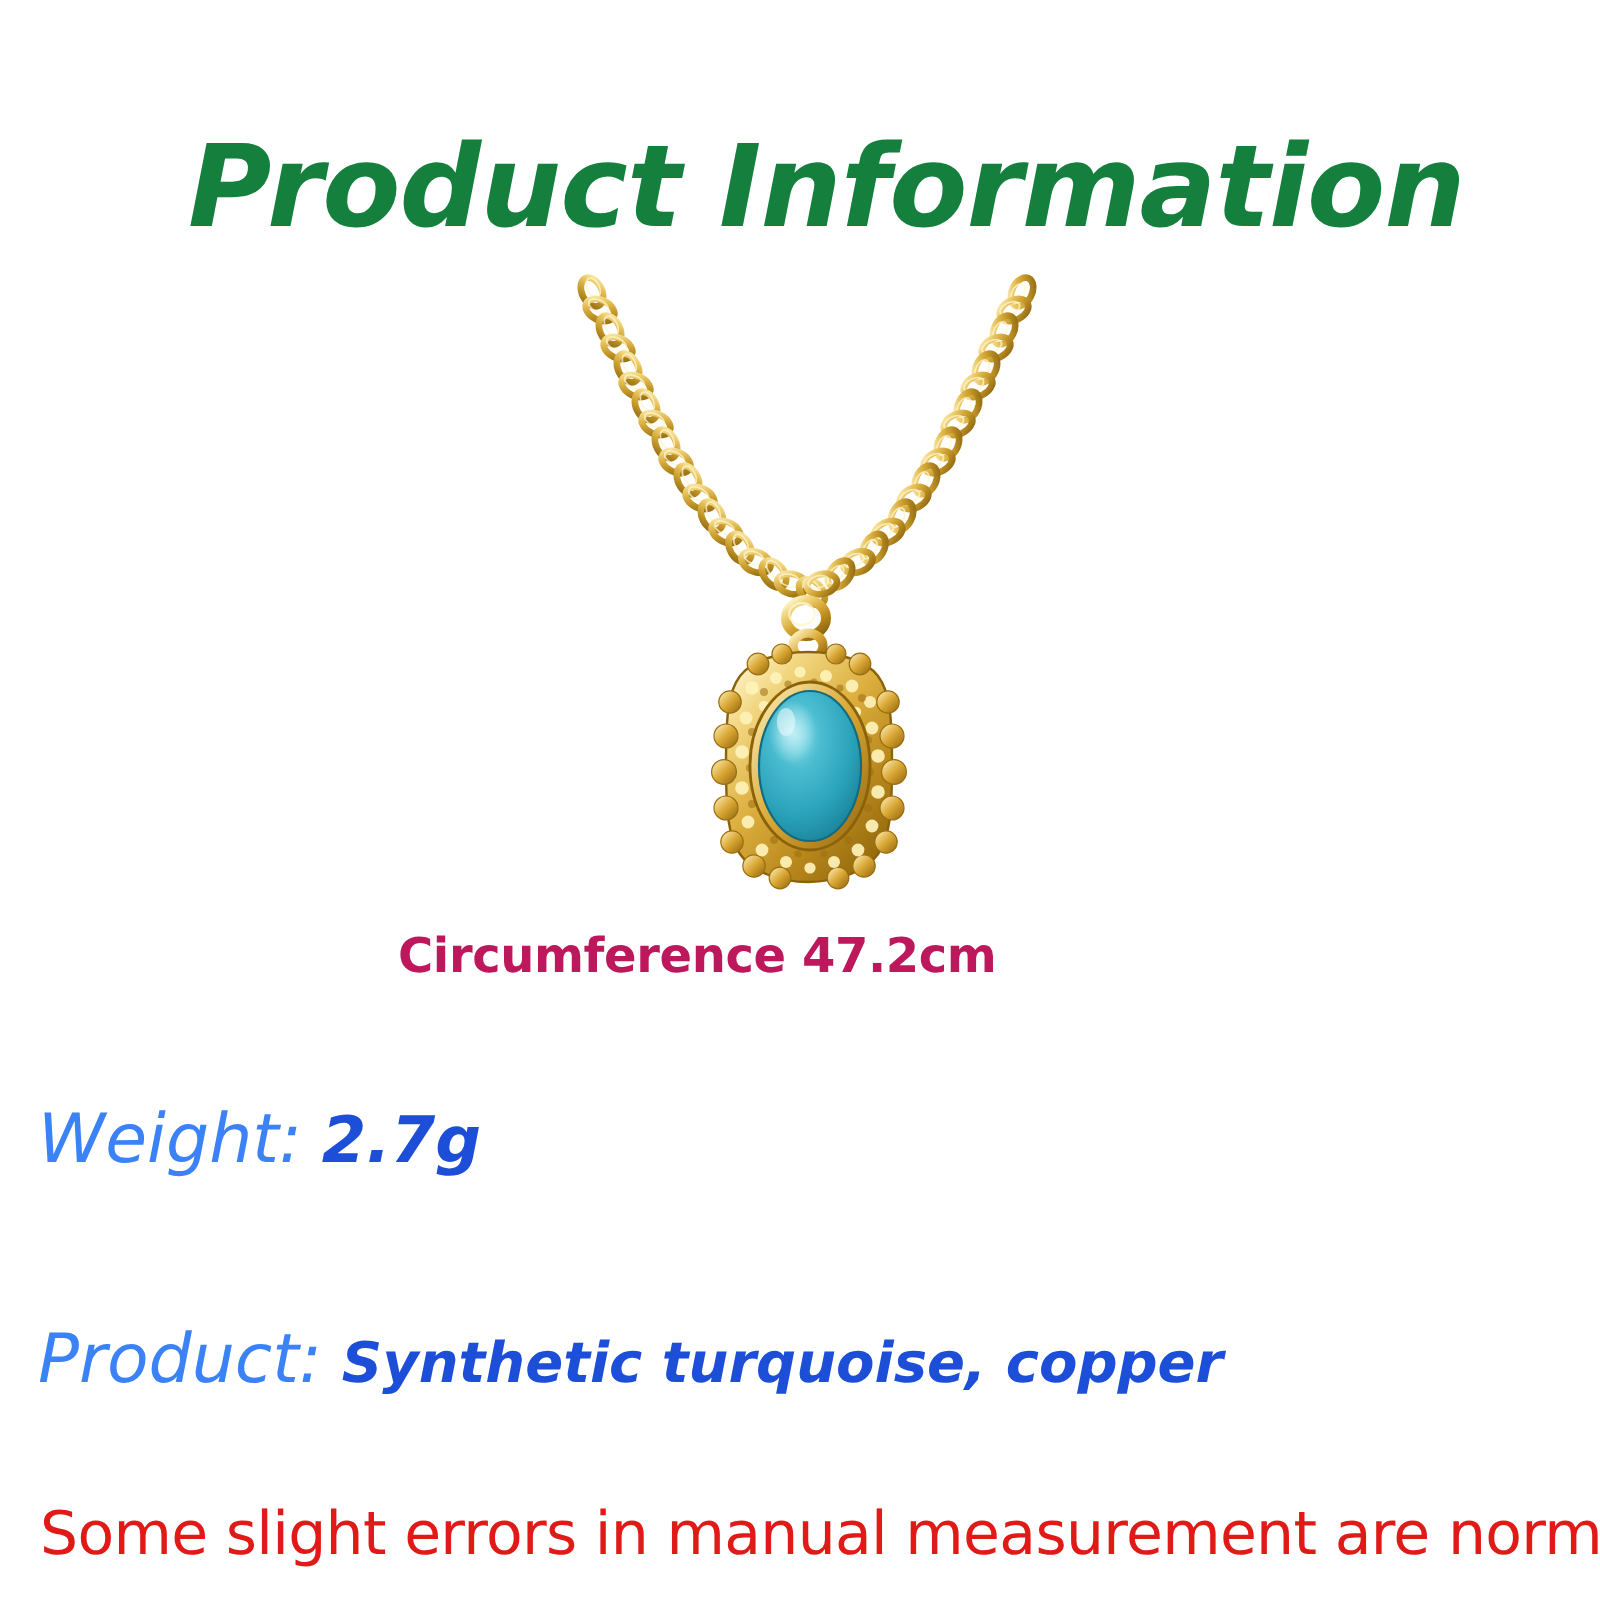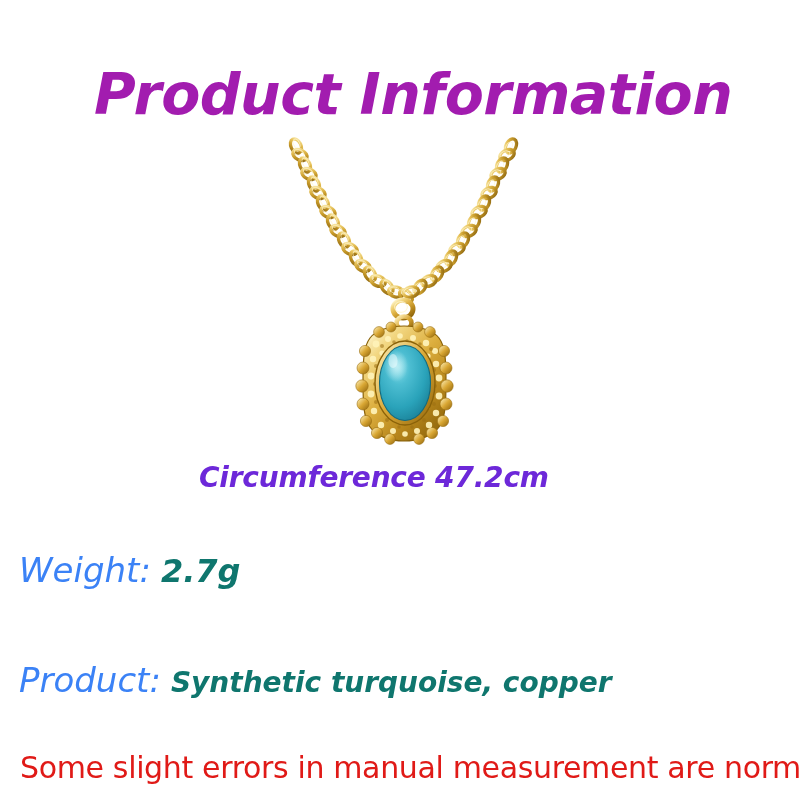--- a/index.html
+++ b/index.html
@@ -23,21 +23,21 @@
     position: absolute;
     left: 94px;
     top: 62px;
     width: 624px;
     font-family: "DejaVu Sans", sans-serif;
     font-style: italic;
     font-weight: bold;
     font-size: 57px;
     line-height: 64px;
     letter-spacing: -0.5px;
-    color: #a21caf;
+    color: #15803d;
     white-space: nowrap;
   }
 
   
   .photo {
     position: absolute;
     left: 230px;
     top: 130px;
     width: 350px;
     height: 330px;
@@ -46,25 +46,24 @@
 
   
   .spec-line {
     position: absolute;
     white-space: nowrap;
     font-family: "DejaVu Sans", sans-serif;
   }
   .spec-circ {
     left: 199px;
     top: 458px;
-    font-style: italic;
     font-weight: bold;
-    font-size: 28px;
+    font-size: 24px;
     line-height: 40px;
-    color: #6d28d9;
+    color: #be185d;
     letter-spacing: -0.2px;
   }
   .spec-weight {
     left: 19px;
     top: 548px;
     font-size: 34px;
     line-height: 44px;
   }
   .spec-material {
     left: 19px;
@@ -73,21 +72,21 @@
     line-height: 44px;
   }
   .label-k {
     font-style: italic;
     font-weight: normal;
     color: #3b82f6;
   }
   .value-v {
     font-style: italic;
     font-weight: bold;
-    color: #0f766e;
+    color: #1d4ed8;
   }
   .spec-weight .value-v { font-size: 32px; }
   .spec-material .value-v { font-size: 28px; }
   .gap { display: inline-block; width: 10px; }
 
   
   .disclaimer {
     position: absolute;
     left: 20px;
     top: 748px;

